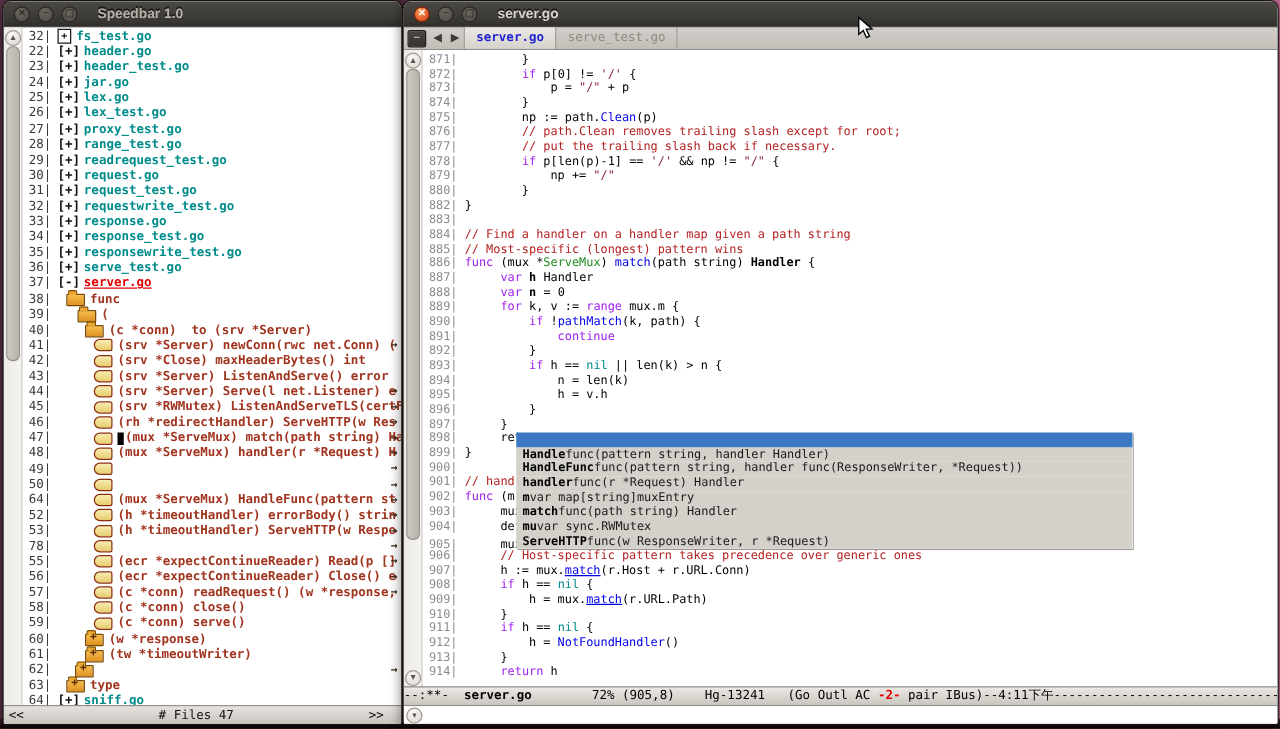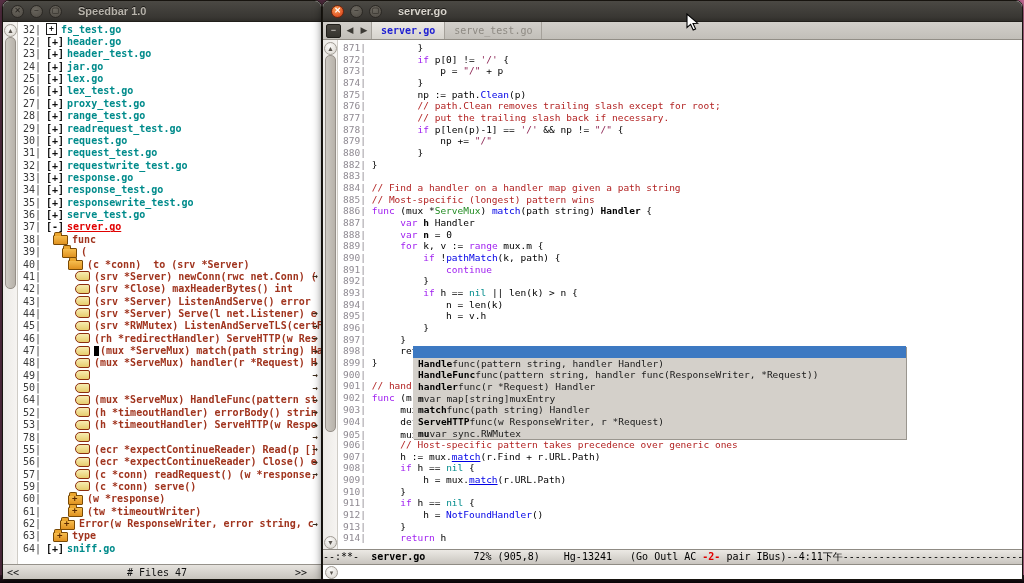--- a/index.html
+++ b/index.html
@@ -111,24 +111,25 @@
         <div class="sb-row"><span class="sb-num">48|</span><span class="sb-ind" style="width: 34px;"></span><span class="sb-tag"></span><span class="lab-tag">(mux *ServeMux) handler(r *Request) H</span><span class="sb-arrow">→</span></div>
         <div class="sb-row"><span class="sb-num">49|</span><span class="sb-ind" style="width: 34px;"></span><span class="sb-tag"></span><span class="sb-arrow">→</span></div>
         <div class="sb-row"><span class="sb-num">50|</span><span class="sb-ind" style="width: 34px;"></span><span class="sb-tag"></span><span class="sb-arrow">→</span></div>
         <div class="sb-row"><span class="sb-num">64|</span><span class="sb-ind" style="width: 34px;"></span><span class="sb-tag"></span><span class="lab-tag">(mux *ServeMux) HandleFunc(pattern st</span><span class="sb-arrow">→</span></div>
         <div class="sb-row"><span class="sb-num">52|</span><span class="sb-ind" style="width: 34px;"></span><span class="sb-tag"></span><span class="lab-tag">(h *timeoutHandler) errorBody() strin</span><span class="sb-arrow">→</span></div>
         <div class="sb-row"><span class="sb-num">53|</span><span class="sb-ind" style="width: 34px;"></span><span class="sb-tag"></span><span class="lab-tag">(h *timeoutHandler) ServeHTTP(w Respo</span><span class="sb-arrow">→</span></div>
         <div class="sb-row"><span class="sb-num">78|</span><span class="sb-ind" style="width: 34px;"></span><span class="sb-tag"></span><span class="sb-arrow">→</span></div>
         <div class="sb-row"><span class="sb-num">55|</span><span class="sb-ind" style="width: 34px;"></span><span class="sb-tag"></span><span class="lab-tag">(ecr *expectContinueReader) Read(p []</span><span class="sb-arrow">→</span></div>
         <div class="sb-row"><span class="sb-num">56|</span><span class="sb-ind" style="width: 34px;"></span><span class="sb-tag"></span><span class="lab-tag">(ecr *expectContinueReader) Close() e</span><span class="sb-arrow">→</span></div>
         <div class="sb-row"><span class="sb-num">57|</span><span class="sb-ind" style="width: 34px;"></span><span class="sb-tag"></span><span class="lab-tag">(c *conn) readRequest() (w *response,</span><span class="sb-arrow">→</span></div>
+        <div class="sb-row"><span class="sb-num">58|</span><span class="sb-ind" style="width: 34px;"></span><span class="sb-tag"></span><span class="lab-tag">(c *conn) close()</span></div>
         <div class="sb-row"><span class="sb-num">59|</span><span class="sb-ind" style="width: 34px;"></span><span class="sb-tag"></span><span class="lab-tag">(c *conn) serve()</span></div>
         <div class="sb-row"><span class="sb-num">60|</span><span class="sb-ind" style="width: 27px;"></span><span class="sb-folder sb-plus"></span><span class="lab-tag">(w *response)</span></div>
         <div class="sb-row"><span class="sb-num">61|</span><span class="sb-ind" style="width: 27px;"></span><span class="sb-folder sb-plus"></span><span class="lab-tag">(tw *timeoutWriter)</span></div>
-        <div class="sb-row"><span class="sb-num">62|</span><span class="sb-ind" style="width: 19px;"></span><span class="sb-folder sb-plus"></span><span class="lab-tag">Error(w ResponseWriter, error string, c</span><span class="sb-arrow">→</span></div>
+        <div class="sb-row"><span class="sb-num">62|</span><span class="sb-ind" style="width: 19px;"></span><span class="sb-folder sb-plus"></span><span class="sb-arrow">→</span></div>
         <div class="sb-row"><span class="sb-num">63|</span><span class="sb-ind" style="width: 12px;"></span><span class="sb-folder sb-plus"></span><span class="lab-tag">type</span></div>
         <div class="sb-row"><span class="sb-num">64|</span><span class="sb-ind" style="width: 5px;"></span><span class="sb-exp">[+]</span><span class="lab-file">sniff.go</span></div>
       </div>
   </div>
   <div class="statusbar">
     <span style="padding-left:4px;">&lt;&lt;</span>
     <span style="flex:1;text-align:center;"># Files  47</span>
     <span style="padding-right:14px;">&gt;&gt;</span>
   </div>
 </div>
@@ -182,38 +183,38 @@
         <div class="code-row"><span class="ln">897|</span><span class="sp"> </span><span class="sp">     }</span></div>
         <div class="code-row"><span class="ln">898|</span><span class="sp"> </span><span class="sp">     ret</span></div>
         <div class="code-row"><span class="ln">899|</span><span class="sp"> </span><span class="sp">}</span></div>
         <div class="code-row"><span class="ln">900|</span><span class="sp"> </span></div>
         <div class="code-row"><span class="ln">901|</span><span class="sp"> </span><span class="sc">// hand</span></div>
         <div class="code-row"><span class="ln">902|</span><span class="sp"> </span><span class="sk">func</span><span class="sp"> (m</span></div>
         <div class="code-row"><span class="ln">903|</span><span class="sp"> </span><span class="sp">     mux</span></div>
         <div class="code-row"><span class="ln">904|</span><span class="sp"> </span><span class="sp">     def</span></div>
         <div class="code-row"><span class="ln">905|</span><span class="sp"> </span><span class="sp">     mux.</span><span class="cursor-box"></span></div>
         <div class="code-row"><span class="ln">906|</span><span class="sp"> </span><span class="sp">     </span><span class="sc">// Host-specific pattern takes precedence over generic ones</span></div>
-        <div class="code-row"><span class="ln">907|</span><span class="sp"> </span><span class="sp">     h := mux.</span><span class="su">match</span><span class="sp">(r.Find + r.URL.Path)</span></div>
+        <div class="code-row"><span class="ln">907|</span><span class="sp"> </span><span class="sp">     h := mux.</span><span class="su">match</span><span class="sp">(r.Host + r.URL.Conn)</span></div>
         <div class="code-row"><span class="ln">908|</span><span class="sp"> </span><span class="sp">     </span><span class="sk">if</span><span class="sp"> h == </span><span class="sn">nil</span><span class="sp"> {</span></div>
         <div class="code-row"><span class="ln">909|</span><span class="sp"> </span><span class="sp">         h = mux.</span><span class="su">match</span><span class="sp">(r.URL.Path)</span></div>
         <div class="code-row"><span class="ln">910|</span><span class="sp"> </span><span class="sp">     }</span></div>
         <div class="code-row"><span class="ln">911|</span><span class="sp"> </span><span class="sp">     </span><span class="sk">if</span><span class="sp"> h == </span><span class="sn">nil</span><span class="sp"> {</span></div>
         <div class="code-row"><span class="ln">912|</span><span class="sp"> </span><span class="sp">         h = </span><span class="sf">NotFoundHandler</span><span class="sp">()</span></div>
         <div class="code-row"><span class="ln">913|</span><span class="sp"> </span><span class="sp">     }</span></div>
         <div class="code-row"><span class="ln">914|</span><span class="sp"> </span><span class="sp">     </span><span class="sk">return</span><span class="sp"> h</span></div>
       </div>
     <div id="popup" style="left:90px;top:306px;width:493px;">
         <div class="pop-row sel"><span class="pop-name"></span><span class="pop-ann"></span></div>
         <div class="pop-row"><span class="pop-name">Handle</span><span class="pop-ann">func(pattern string, handler Handler)</span></div>
         <div class="pop-row"><span class="pop-name">HandleFunc</span><span class="pop-ann">func(pattern string, handler func(ResponseWriter, *Request))</span></div>
         <div class="pop-row"><span class="pop-name">handler</span><span class="pop-ann">func(r *Request) Handler</span></div>
         <div class="pop-row"><span class="pop-name">m</span><span class="pop-ann">var map[string]muxEntry</span></div>
         <div class="pop-row"><span class="pop-name">match</span><span class="pop-ann">func(path string) Handler</span></div>
+        <div class="pop-row"><span class="pop-name">mu</span><span class="pop-ann">var sync.RWMutex</span></div>
         <div class="pop-row"><span class="pop-name">ServeHTTP</span><span class="pop-ann">func(w ResponseWriter, r *Request)</span></div>
-        <div class="pop-row"><span class="pop-name">mu</span><span class="pop-ann">var sync.RWMutex</span></div>
       </div>
   </div>
   <div id="modeline"><span>--:**-  </span><span class="ml-b">server.go</span><span>        72% (905,8)    Hg-13241   (Go Outl AC </span><span class="ml-r">-2-</span><span> pair IBus)--4:11</span><span>下午</span><span>--------------------------------------------------------------</span></div>
   <div id="minibuffer">
     <span class="stepper" style="left:2px;top:1px;">▾</span>
   </div>
 </div>
 
 <svg id="mouse" width="16" height="18" viewBox="0 0 16 18">
   <polygon points="1,1 1,14.5 4.6,11.4 7.2,17 9.6,15.9 7,10.4 11.6,10.2" fill="#fff" stroke="#000" stroke-width="1.1"></polygon>

